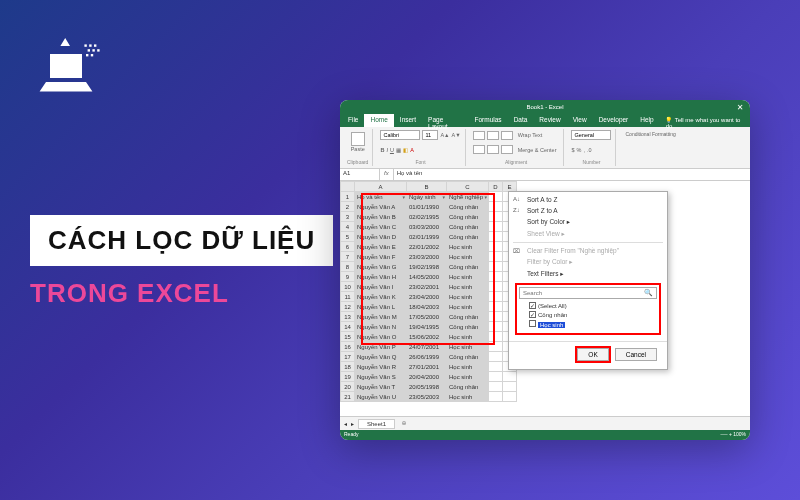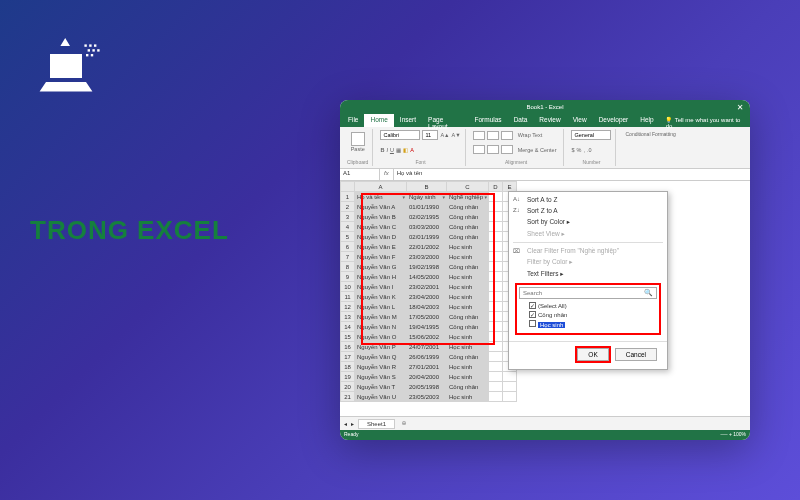--- a/index.html
+++ b/index.html
@@ -11,21 +11,21 @@
 }
 .logo { position: absolute; top: 30px; left: 30px; color: #fff; }
 .logo svg { width: 80px; height: 80px; }
 
 .title-block { position: absolute; left: 30px; top: 215px; }
 .title1 {
   background: #fff; color: #111; font-size: 26px; font-weight: 900;
   padding: 10px 18px; display: inline-block; letter-spacing: 1px;
 }
 .title2 {
-  color: #15803d; font-size: 26px; font-weight: 900; margin-top: 0;
+  color: #ec4899; font-size: 26px; font-weight: 900; margin-top: 12px;
   letter-spacing: 1px;
 }
 
 
 .excel {
   position: absolute; right: 50px; top: 100px;
   width: 410px; height: 340px;
   background: #fff; border-radius: 8px;
   box-shadow: 0 10px 40px rgba(0,0,0,0.3);
   overflow: hidden; font-size: 7px; color: #333;
@@ -166,20 +166,21 @@
         <rect x="72" y="24" width="3" height="3"></rect>
     <rect x="78" y="24" width="3" height="3"></rect>
         <rect x="84" y="24" width="3" height="3"></rect>
     <rect x="70" y="30" width="3" height="3"></rect>
         <rect x="76" y="30" width="3" height="3"></rect>
   </g>
 </svg>
 </div>
 
 <div class="title-block">
+  <div class="title1">CÁCH LỌC DỮ LIỆU</div>
   <div class="title2">TRONG EXCEL</div>
 </div>
 
 <div class="excel">
 
   <div class="excel-titlebar">
     <span class="excel-title">Book1 - Excel</span>
     <span class="excel-close">✕</span>
   </div>
 

